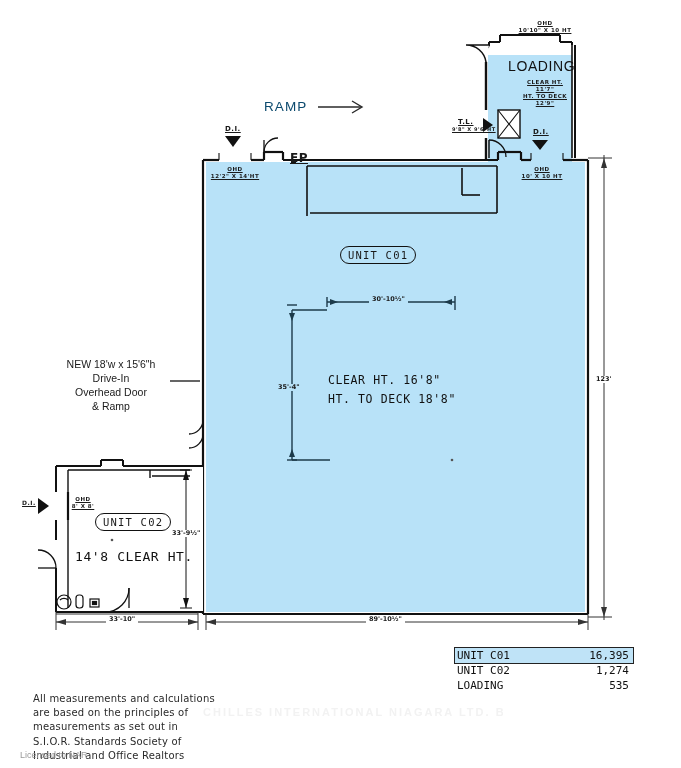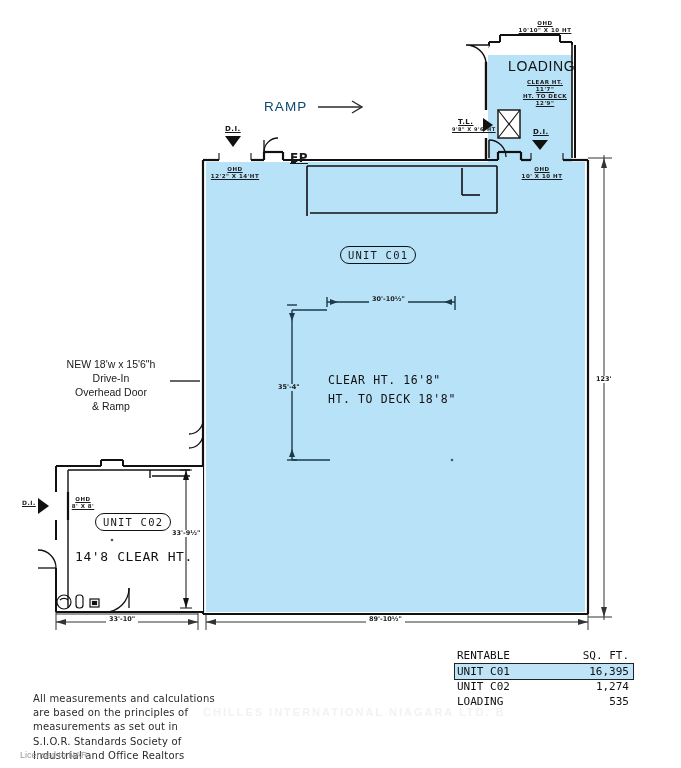--- a/index.html
+++ b/index.html
@@ -383,24 +383,20 @@
 <div class="txt cad tiny" style="left:64px; top:496px; width:38px;">OHD</div>
 <div class="txt cad tiny" style="left:64px; top:503px; width:38px;">8' X 8'</div>
 
 <div class="unitbox" style="left:95px; top:513px;">UNIT C02</div>
 
 <div class="txt bigcad" style="left:75px; top:550px; font-size:13px;">14'8 CLEAR HT.</div>
 
 <div id="rentable">
   <table>
     <tbody>
-        <tr class="hdrrow">
-      <td>RENTABLE</td>
-      <td class="num">SQ.  FT.</td>
-    </tr>
     <tr class="hl">
       <td>UNIT  C01</td>
       <td class="num">16,395</td>
     </tr>
     <tr>
       <td>UNIT  C02</td>
       <td class="num">1,274</td>
     </tr>
     <tr>
       <td>LOADING</td>

